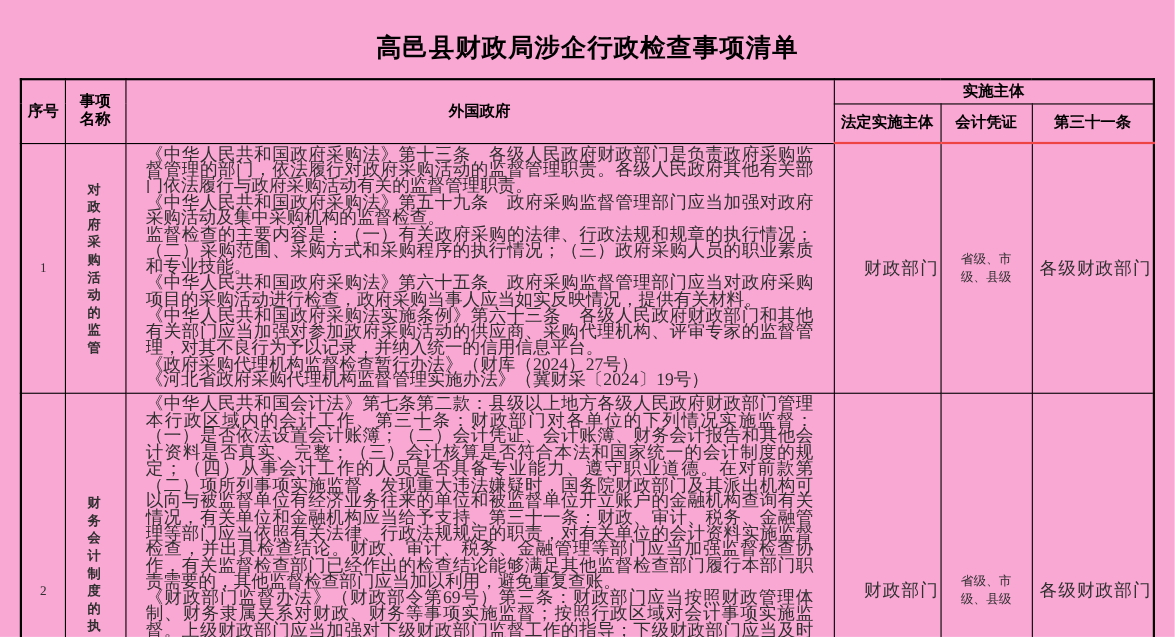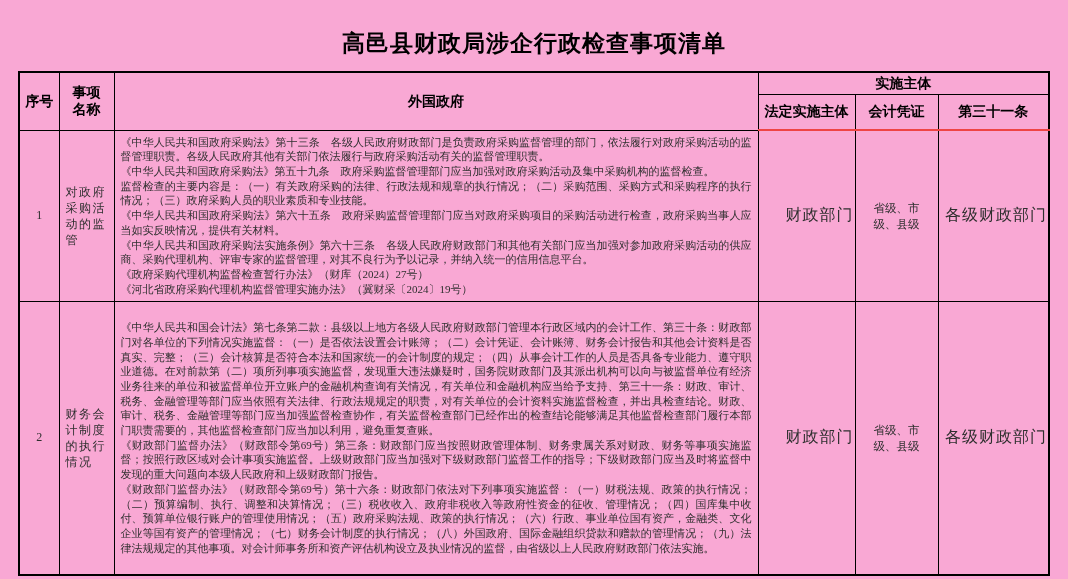--- a/index.html
+++ b/index.html
@@ -47,26 +47,26 @@
   tr.brow1 { height:171px; }
   tr.brow2 { height:274px; }
   .prewrap { white-space:pre-line; }
   td.c-seq {
     text-align:center; vertical-align:middle;
     font-size:12px; color:#2f2f2f;
   }
   td.c-name {
     vertical-align:middle; text-align:left;
     font-size:12px; letter-spacing:1.5px; line-height:16px;
-    padding:0 6px; color:#2f2f2f;
+    padding:0 20px; color:#2f2f2f;font-weight:bold;
   }
   td.c-basis {
     vertical-align:middle; text-align:justify;
-    font-size:11px; line-height:14.7px;
-    padding:3px 6px; color:#2f2f2f;
+    font-size:16px; line-height:14.7px;
+    padding:3px 18px; color:#2f2f2f;
     white-space:pre-line;
   }
   td.c-subj, td.c-first {
     text-align:right; vertical-align:middle;
     font-size:16px; color:#2f2f2f; letter-spacing:1px;
   }
   td.c-level {
     text-align:center; vertical-align:middle;
     font-size:11.5px; line-height:16px;
     padding:11px; color:#2f2f2f;

